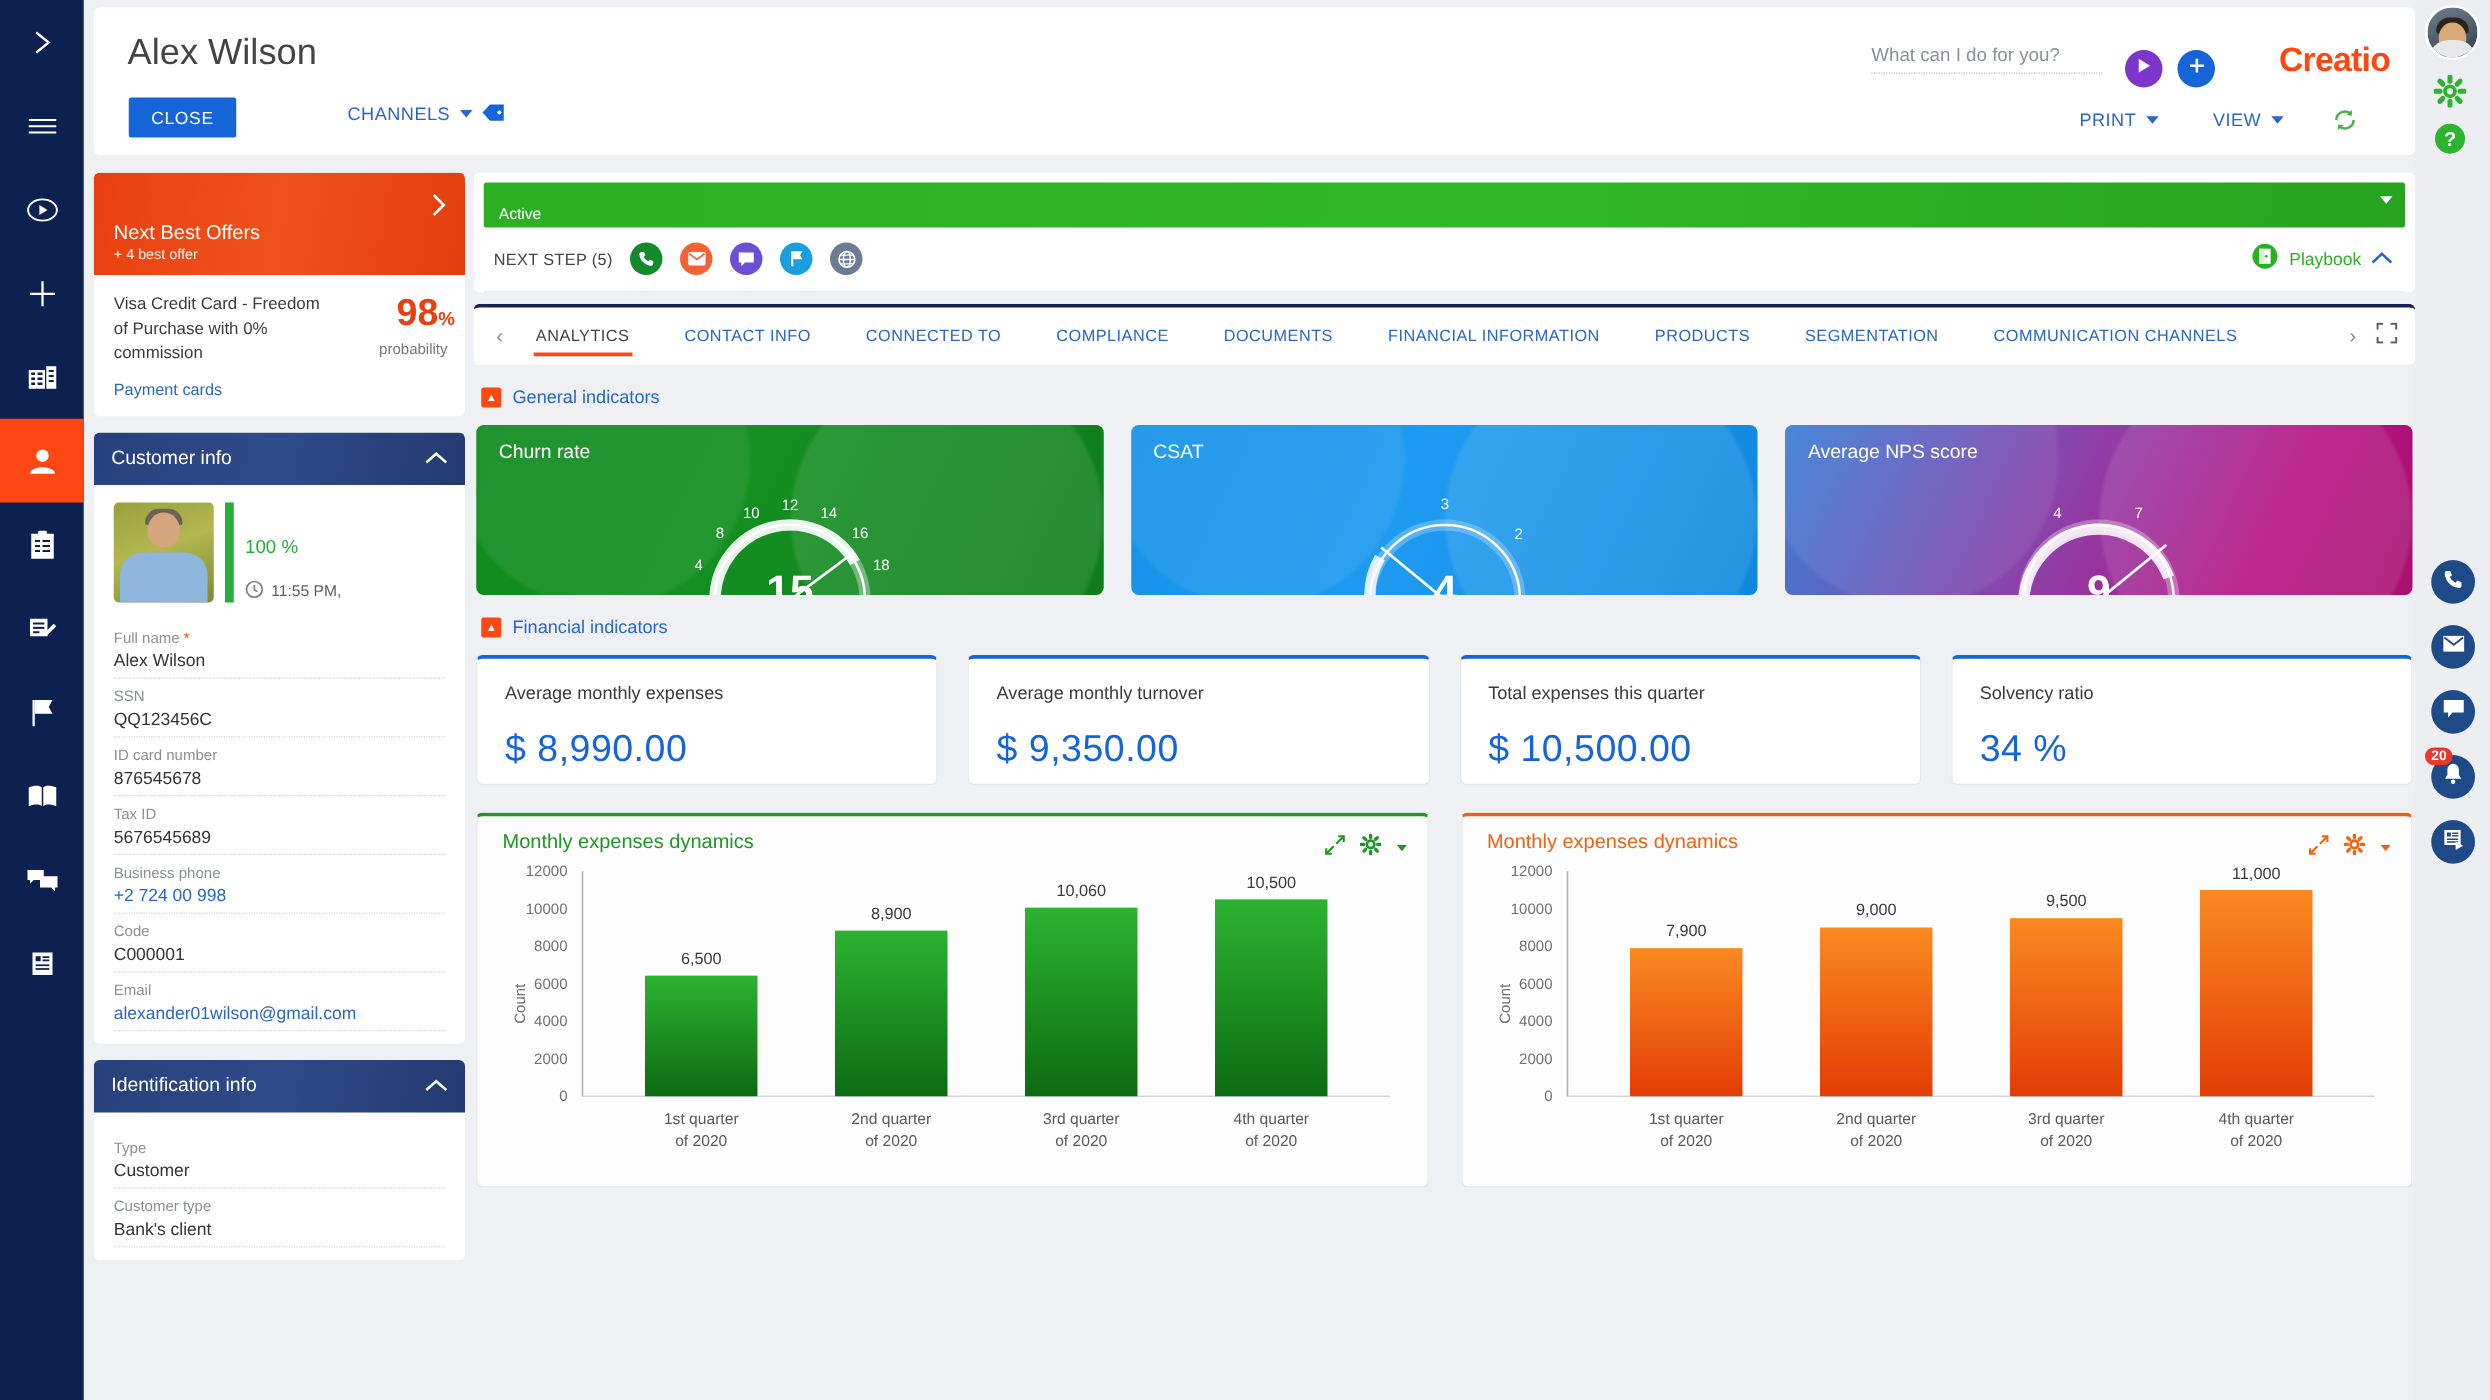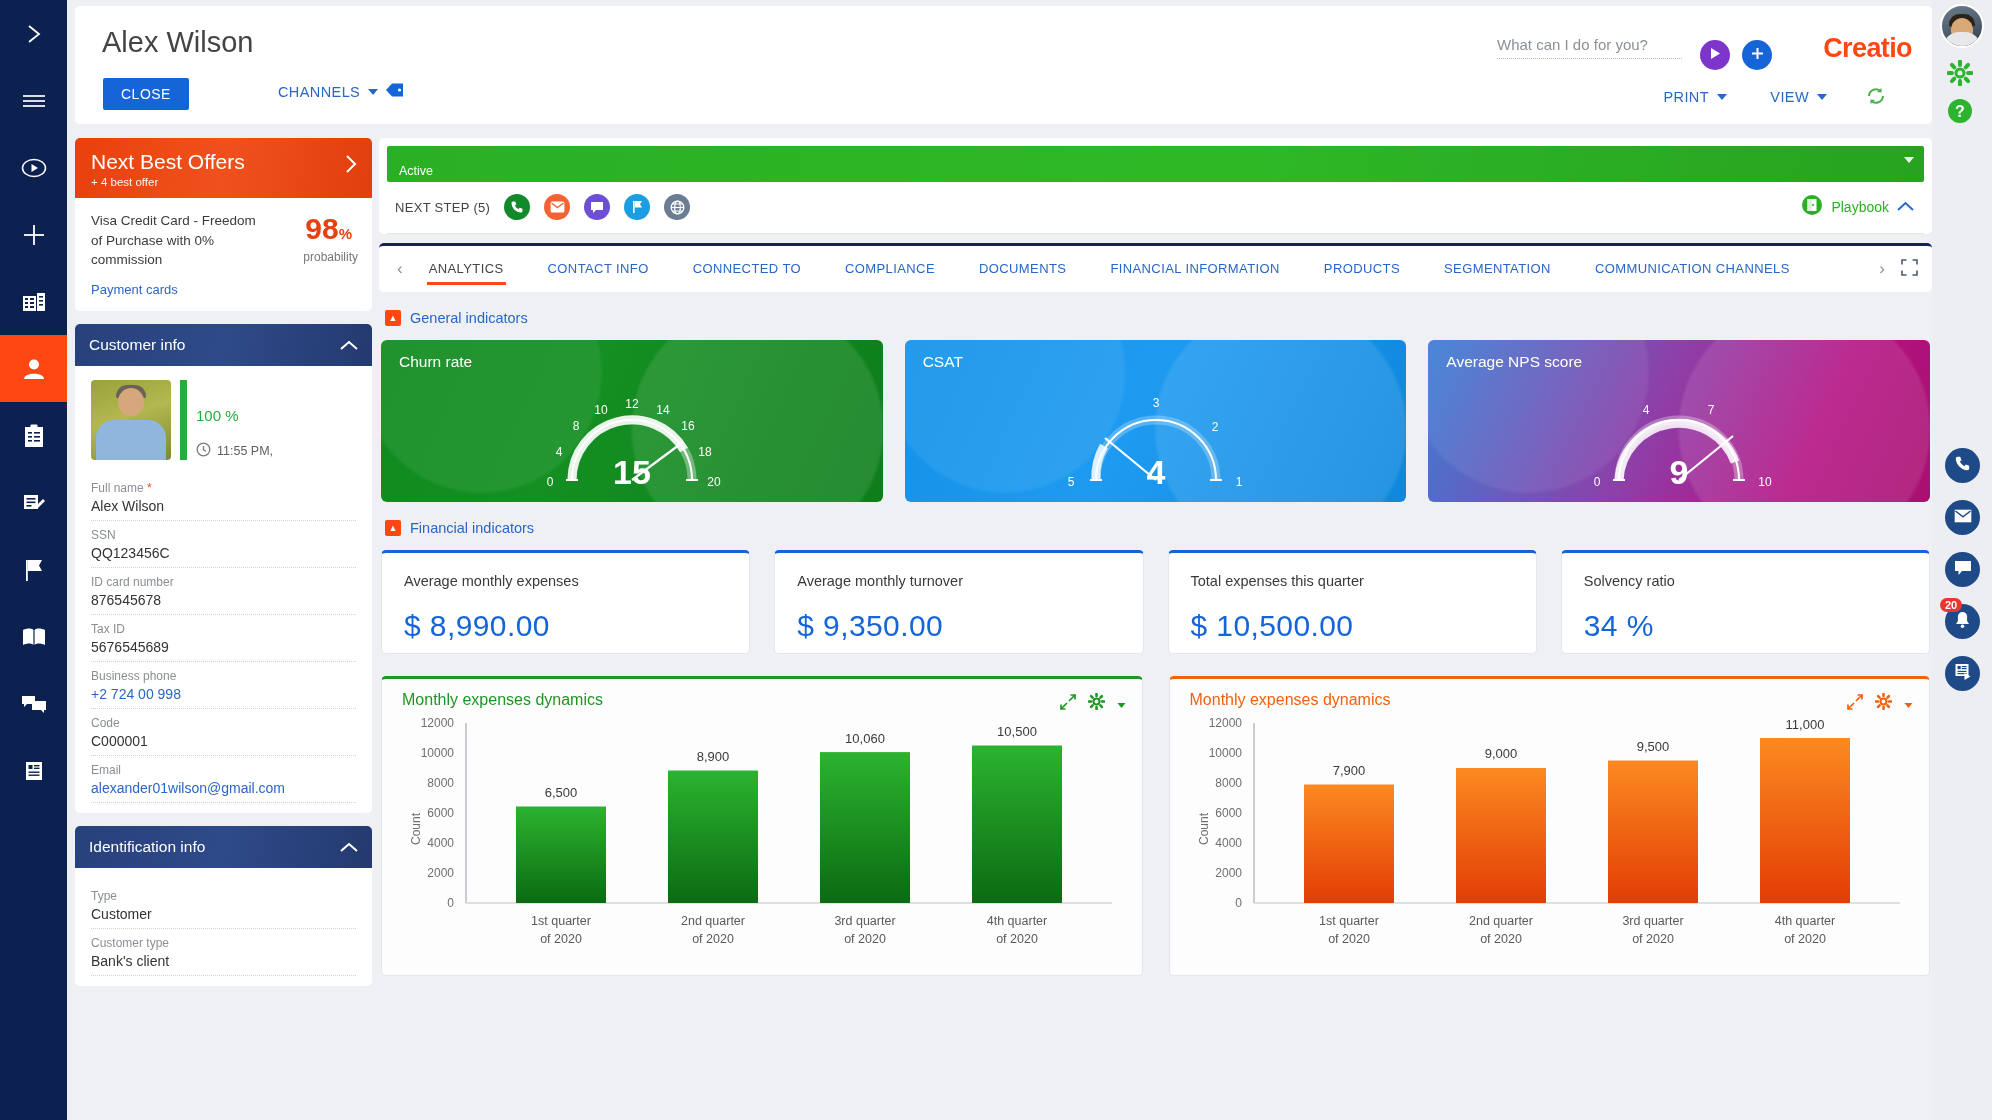--- a/index.html
+++ b/index.html
@@ -122,26 +122,26 @@
   
   #left-panels {
     position: absolute; left: 8px; top: 138px; width: 297px; bottom: 0;
     overflow: hidden;
   }
   #nbo-card { background:#fff; border-radius:5px; overflow:hidden; }
   #nbo-header {
     background: linear-gradient(100deg,#e8400e 0%,#f0511c 50%,#e13f0d 100%);
     padding: 12px 14px 10px 16px; position: relative; color:#fff;
   }
-  #nbo-title { font-size: 21px; font-weight: 400; }
+  #nbo-title { font-size: 16px; font-weight: 400; margin-top: 28px; }
   #nbo-sub { font-size: 11.5px; margin-top: 2px; opacity:.95; }
   #nbo-arrow { position:absolute; right:14px; top:16px; cursor:pointer; }
   #nbo-body { padding: 13px 16px 14px; position: relative; }
   #nbo-offer-name { font-size: 13.5px; color:#3b3b3b; line-height:1.45; width: 175px; }
-  #nbo-prob-val { position:absolute; right:20px; top:14px; font-size:30px; font-weight:700; color:#e8400e;margin-left:48px; }
+  #nbo-prob-val { position:absolute; right:8px; top:14px; font-size:30px; font-weight:700; color:#e8400e;margin-left:48px; }
   #nbo-prob-val .pct { font-size:15px; }
   #nbo-prob-lbl { position:absolute; right:14px; top:52px; font-size:12px; color:#767676;margin-left:16px; }
   #nbo-link { font-size:13px; color:#2a66c8; margin-top:12px; cursor:pointer; }
 
   .panel { background:#fff; border-radius:5px; margin-top:13px; overflow:hidden; }
   .panel-head {
     background: linear-gradient(100deg,#27417c 0%,#2e4a88 50%,#243a70 100%);
     color:#fff; padding: 12px 14px; font-size:15.5px; position:relative;
   }
   .panel-head .chev { position:absolute; right:14px; top:13px; cursor:pointer; }
@@ -210,21 +210,21 @@
   #tabs-expand { margin-left: 12px; cursor:pointer; }
 
   .section-head { display:flex; align-items:center; gap:9px; margin: 18px 0 14px 6px; }
   .section-toggle {
     width:16px;height:16px;background:#ff4713;border-radius:2px;color:#fff;
     font-size:9px;display:flex;align-items:center;justify-content:center;cursor:pointer;
   }
   .section-title { font-size:14.5px; color:#2a66c8; }
 
   #gauges { display:flex; gap:22px; margin: 0 2px; }
-  .gauge-card { flex:1 1 0; height: 162px; border-radius:6px; position:relative; overflow:hidden; }
+  .gauge-card { flex:1 1 0; height: 136px; border-radius:6px; position:relative; overflow:hidden; }
   #gauge-churn { background: linear-gradient(115deg,#0f8a1e 0%,#148f22 40%,#0e7d1a 100%); }
   #gauge-csat  { background: linear-gradient(115deg,#1592e8 0%,#1e9bf0 45%,#0e87dd 100%); }
   #gauge-nps   { background: linear-gradient(115deg,#3a7fd5 0%,#8e3fa8 45%,#b41283 75%,#a8106f 100%); }
   .gauge-card::after {
     content:""; position:absolute; inset:0; pointer-events:none;
     background: radial-gradient(circle at 75% 55%, rgba(255,255,255,.10) 0 32%, transparent 33%),
                 radial-gradient(circle at 20% 20%, rgba(255,255,255,.07) 0 28%, transparent 29%);
   }
   .gauge-title { position:absolute; left:18px; top:13px; color:#fff; font-size:15.5px; z-index:2; }
   .gauge-svg { position:absolute; left:50%; transform:translateX(-50%); top:22px; z-index:2; }

